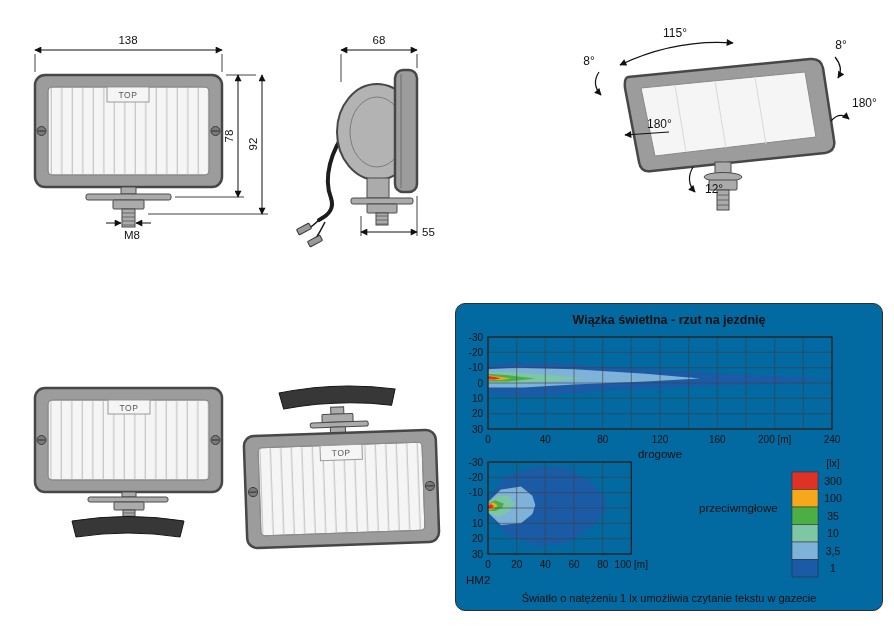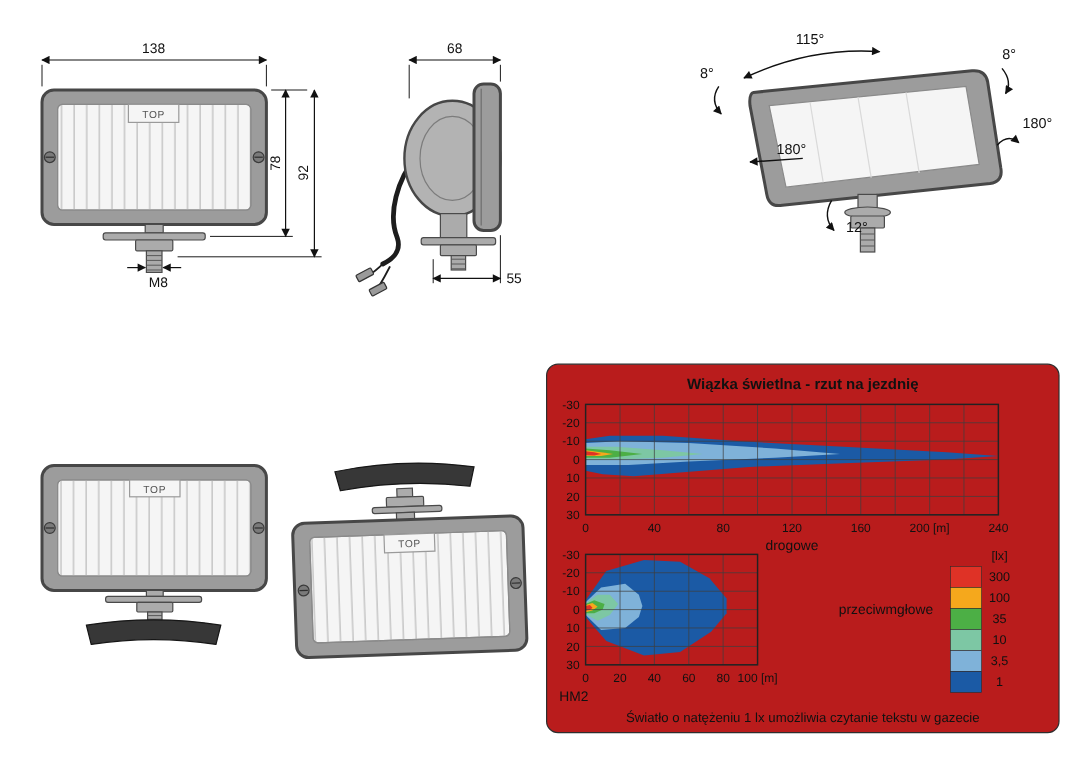--- a/index.html
+++ b/index.html
@@ -18,21 +18,21 @@
   .metal{fill:#ababab;stroke:#4a4a4a;stroke-width:1;}
   .thread{stroke:#555;stroke-width:0.8;}
   .housing{fill:#b3b3b3;stroke:#474747;stroke-width:2;}
   .inner{fill:none;stroke:#7c7c7c;stroke-width:1;}
   .cable{fill:none;stroke:#1d1d1d;stroke-width:4;stroke-linecap:round;}
   .cablethin{fill:none;stroke:#1d1d1d;stroke-width:1.6;}
   .terminal{fill:#9a9a9a;stroke:#333;stroke-width:1;}
   .blackplate{fill:#373737;stroke:#161616;stroke-width:1;}
   .angletxt{font-size:12px;fill:#111;}
   .arrow{fill:none;stroke:#111;stroke-width:1.2;}
-  .panel{border:1.6px solid #2e2e2e;border-radius:10px;background:#b91c1c;}
+  .panel{border:1.6px solid #2e2e2e;border-radius:10px;background:#0369a1;}
   .gridlines line{stroke:#3f3f3f;stroke-width:0.6;}
   .plotborder{fill:none;stroke:#222;stroke-width:1.2;}
   .tick{font-size:10px;fill:#111;}
   .charttitle{font-size:12.5px;font-weight:bold;fill:#111;}
   .chartlabel{font-size:11.5px;fill:#111;}
   .caption{font-size:11px;fill:#111;}
   .legendtxt{font-size:10.5px;fill:#111;}
   .legendswatch{stroke:#2a2a2a;stroke-width:0.5;}
 </style>
 </head>

